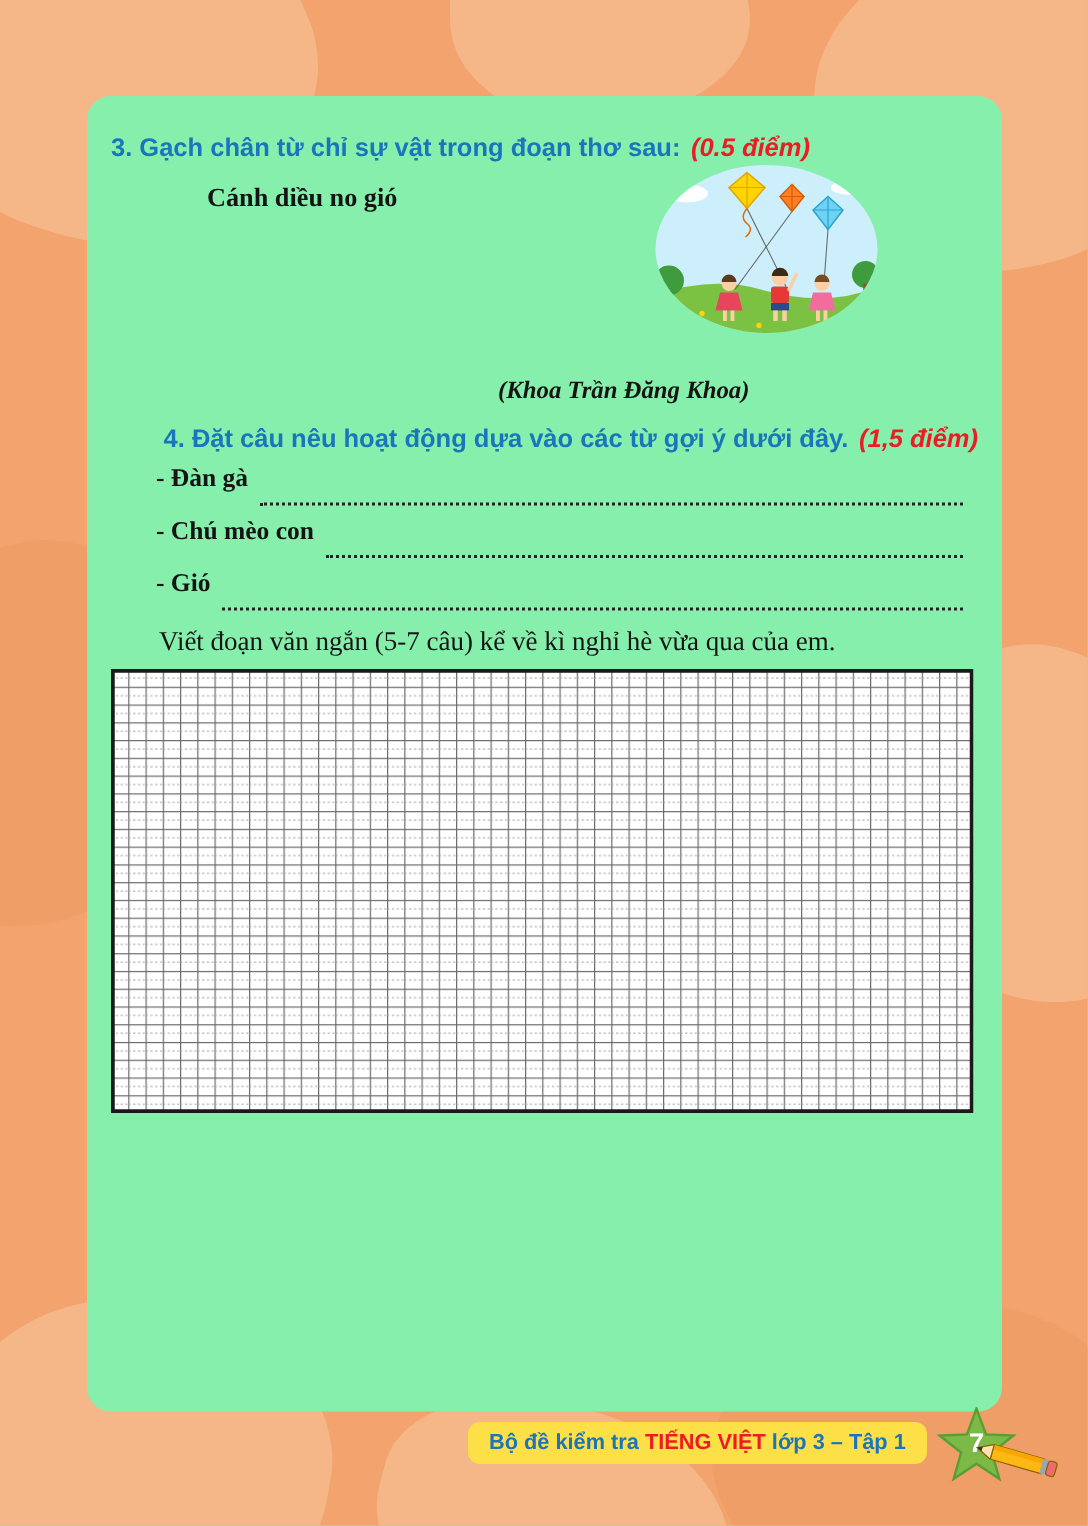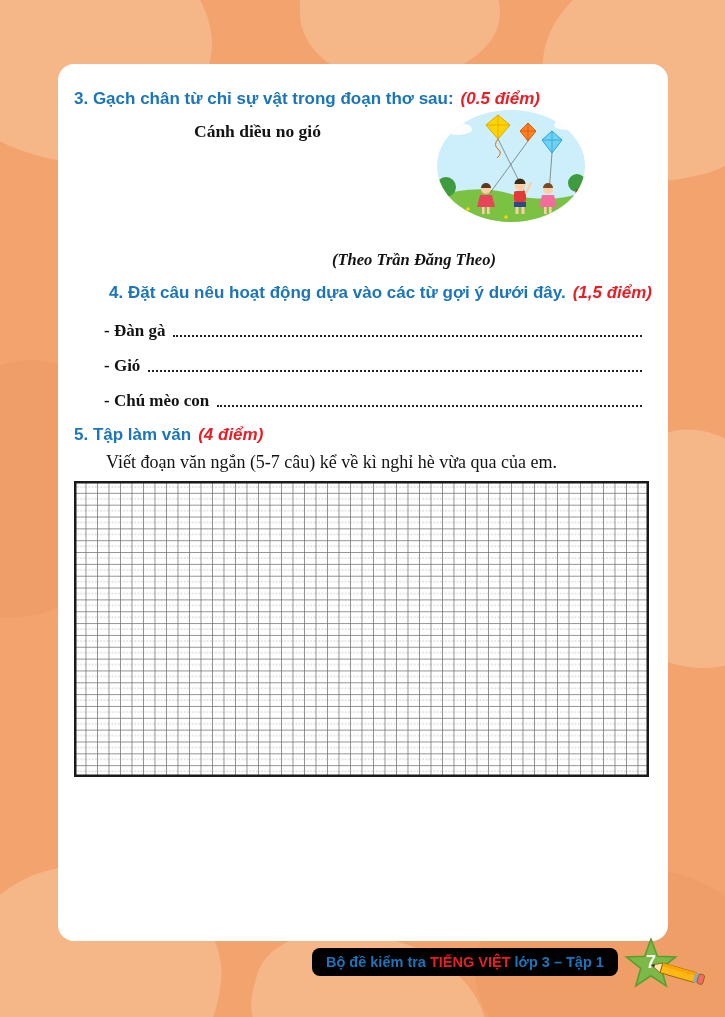--- a/index.html
+++ b/index.html
@@ -14,43 +14,43 @@
   .b2{right:-60px;top:-40px;width:240px;height:220px;border-radius:55% 45% 48% 52% / 45% 55% 50% 50%;transform:rotate(-12deg);}
   .b3{left:-90px;top:360px;width:220px;height:260px;border-radius:48% 52% 55% 45% / 52% 48% 45% 55%;transform:rotate(25deg);}
   .b4{right:-70px;top:430px;width:200px;height:240px;border-radius:52% 48% 45% 55% / 48% 52% 55% 45%;transform:rotate(-20deg);}
   .b5{left:-40px;bottom:-70px;width:260px;height:220px;border-radius:50% 50% 45% 55% / 55% 45% 52% 48%;transform:rotate(10deg);}
   .b6{right:-30px;bottom:-50px;width:280px;height:200px;border-radius:45% 55% 50% 50% / 50% 50% 45% 55%;transform:rotate(-8deg);}
   .b7{left:300px;top:-60px;width:200px;height:140px;border-radius:50% 50% 55% 45% / 45% 55% 50% 50%;}
   .b8{left:250px;bottom:-80px;width:240px;height:160px;border-radius:50% 50% 55% 45% / 45% 55% 50% 50%;transform:rotate(15deg);}
 
   .card{
     position:absolute;left:58px;top:64px;width:610px;height:877px;
-    background:#ffffff;border-radius:16px;box-sizing:border-box;
+    background:#86efac;border-radius:16px;box-sizing:border-box;
     padding:24px 16px 0 16px;
   }
   .q-heading{font-weight:bold;font-size:17px;color:#1b75bc;line-height:21px;margin:0 0 6px 0;}
   .q-heading .points{color:#ec1c24;font-style:italic;margin-left:7px;}
   .q4h{margin-top:12px;text-align:right;}
   .q5h{margin-top:10px;}
 
   .poem-row{position:relative;height:132px;}
-  .poem{margin-left:120px;font-family:"Liberation Serif", serif;font-size:17.5px;font-weight:600;color:#141414;line-height:33px;}
+  .poem{margin-left:64px;font-family:"Liberation Serif", serif;font-size:17.5px;font-weight:600;color:#141414;line-height:33px;}
   .illustration{position:absolute;left:362px;top:-6px;width:150px;height:114px;}
   .attribution{margin:2px 0 0 258px;font-family:"Liberation Serif", serif;font-weight:bold;font-style:italic;font-size:16.5px;color:#141414;line-height:21px;}
 
-  .fill-line{display:flex;align-items:flex-end;height:35px;margin:0 8px 0 30px;
+  .fill-line{display:flex;height:35px;margin:0 8px 0 30px;
     font-family:"Liberation Serif", serif;font-weight:600;font-size:17px;color:#141414;}
   .fill-line .label{white-space:nowrap;padding-bottom:3px;}
   .fill-line .dots{flex:1;border-bottom:2px dotted #222;margin:0 2px 7px 8px;}
 
   .prompt{margin:2px 0 8px 32px;font-family:"Liberation Serif", serif;font-size:18px;font-weight:500;color:#141414;line-height:22px;}
   .writing-grid{display:block;margin-top:6px;}
 
   .footer-box{
-    position:absolute;left:312px;top:948px;background:#000000;border-radius:8px;
+    position:absolute;left:312px;top:948px;background:#fde047;border-radius:8px;
     padding:5px 14px;font-size:14.5px;font-weight:bold;white-space:nowrap;line-height:18px;
   }
   .f-blue{color:#1b75bc;}
   .f-red{color:#ec1c24;}
   .star{position:absolute;left:624px;top:938px;width:54px;height:54px;}
   .star svg{position:absolute;left:0;top:0;}
   .star .page-num{
     position:absolute;left:0;top:14px;width:54px;text-align:center;
     color:#ffffff;font-weight:bold;font-size:18px;
   }
@@ -130,42 +130,39 @@
             <rect x="113" y="98" width="2.6" height="7" fill="#fcd0a4"></rect>
 
             <circle cx="32" cy="100" r="1.8" fill="#ffd400"></circle>
             <circle cx="128" cy="102" r="1.8" fill="#ffffff"></circle>
             <circle cx="70" cy="108" r="1.8" fill="#ffd400"></circle>
           </g>
         </svg>
       </div>
     </div>
 
-    <div class="attribution">(Theo Trần Đăng Theo)</div>
+    <div class="attribution">(Khoa Trần Đăng Khoa)</div>
 
     <div class="q-heading q4h">
       <span>4. Đặt câu nêu hoạt động dựa vào các từ gợi ý dưới đây.</span><span class="points">(1,5 điểm)</span>
     </div>
 
     <div class="fill-line">
       <span class="label">- Đàn gà</span>
       <span class="dots"></span>
     </div>
     <div class="fill-line">
+      <span class="label">- Chú mèo con</span>
+      <span class="dots"></span>
+    </div>
+    <div class="fill-line">
       <span class="label">- Gió</span>
       <span class="dots"></span>
     </div>
-    <div class="fill-line">
-      <span class="label">- Chú mèo con</span>
-      <span class="dots"></span>
-    </div>
-
-    <div class="q-heading q5h">
-      <span>5. Tập làm văn</span><span class="points">(4 điểm)</span>
-    </div>
+
     <div class="prompt">Viết đoạn văn ngắn (5-7 câu) kể về kì nghỉ hè vừa qua của em.</div>
 
     <svg class="writing-grid" width="575" height="296" viewBox="0 0 575 296">
       <defs>
         <pattern id="gridCell" width="11.5" height="11.84" patternUnits="userSpaceOnUse">
           <rect width="11.5" height="11.84" fill="#ffffff"></rect>
           <path d="M0 0.4 H11.5" stroke="#6b6b6b" stroke-width="0.8"></path>
           <path d="M0.4 0 V11.84" stroke="#6b6b6b" stroke-width="0.8"></path>
           <path d="M0 6 H11.5" stroke="#9a9a9a" stroke-width="0.6" stroke-dasharray="1.6 1.6"></path>
         </pattern>

